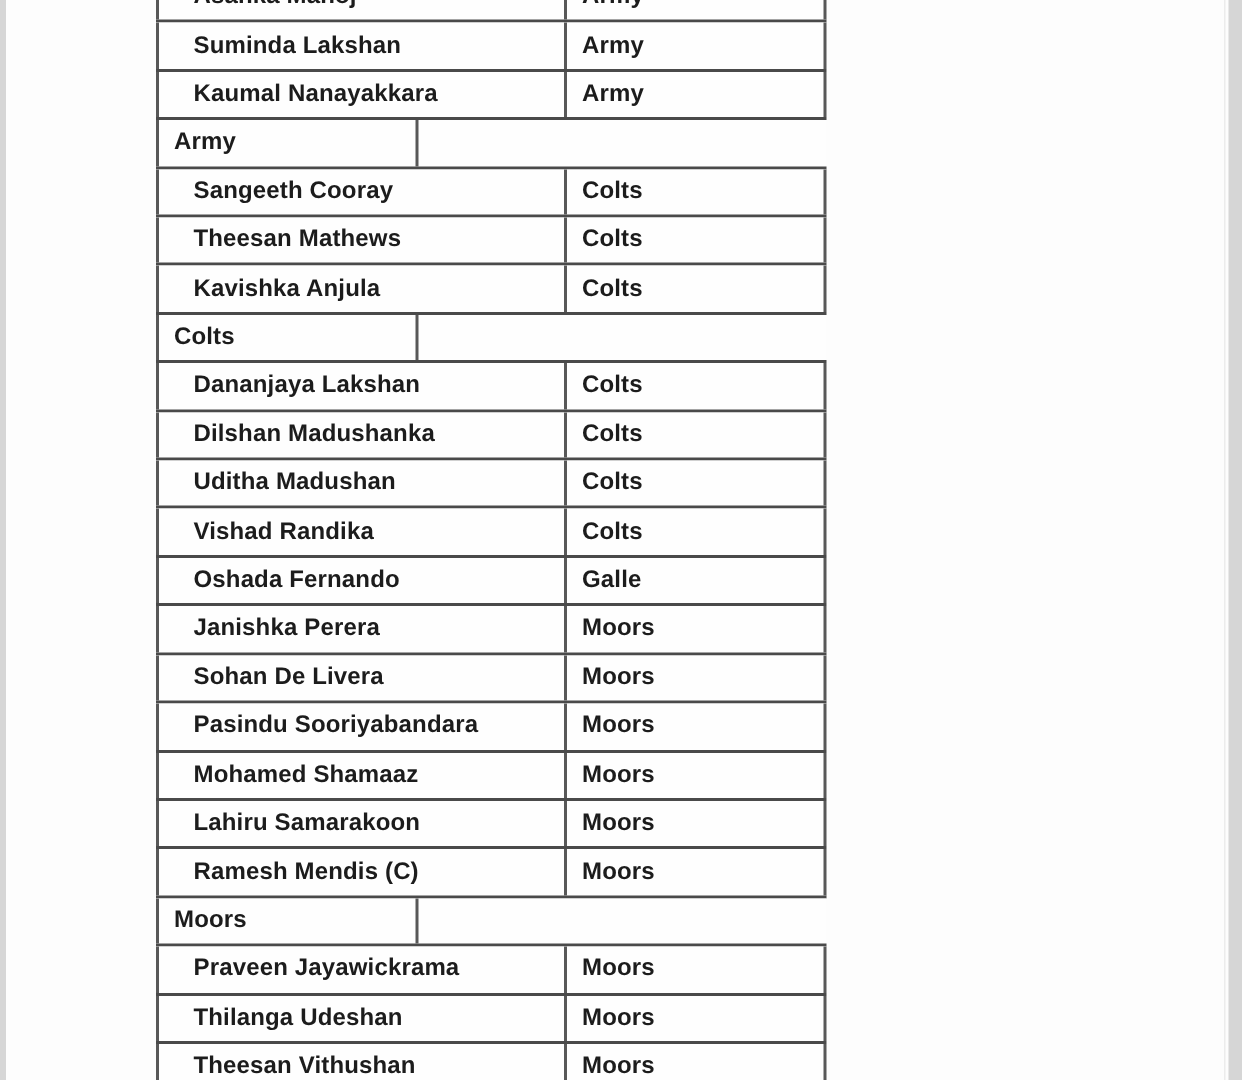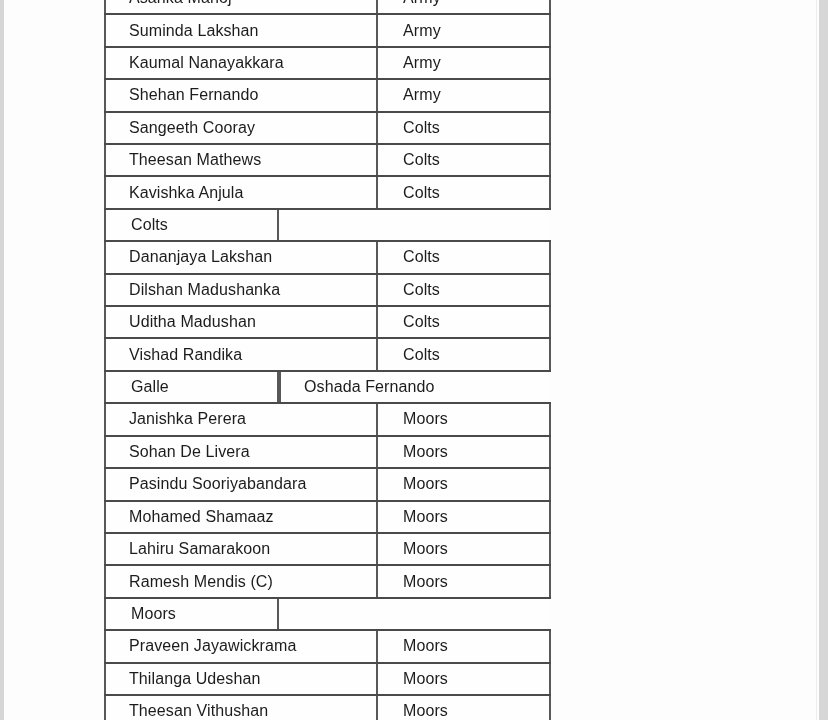--- a/index.html
+++ b/index.html
@@ -47,37 +47,37 @@
     display: flex;
     height: 32.42px;
     box-sizing: border-box;
     border-bottom: 2px solid var(--border-color, #4d4d4d);
     background: #fefefe;
   }
   .cell {
     display: flex;
     align-items: center;
     box-sizing: border-box;
-    font-weight: normal;
+    font-weight: bold;
     font-size: 16px;
     letter-spacing: 0.1px;
     color: var(--text-color, #1c1c1c);
     white-space: nowrap;
     overflow: hidden;
   }
   .cell.name {
     width: 272px;
     border-left: 2px solid var(--vborder-color, #565656);
     padding-left: 23px;
   }
   .cell.team {
     width: 175px;
     border-left: 2px solid var(--vborder-color, #565656);
     border-right: 2px solid var(--vborder-color, #565656);
-    padding-left: 25px;
+    padding-left: 10px;
   }
 </style>
 </head>
 <body>
 
 <div class="page">
   <div class="edge-left"></div>
   <div class="edge-right-line"></div>
   <div class="edge-right"></div>
   <div class="squad-table" id="squad-table">
@@ -87,21 +87,20 @@
       </div>
       <div class="row">
         <div class="cell name">Suminda Lakshan</div>
         <div class="cell team">Army</div>
       </div>
       <div class="row">
         <div class="cell name">Kaumal Nanayakkara</div>
         <div class="cell team">Army</div>
       </div>
       <div class="row">
-        <div class="cell name">Shehan Fernando</div>
         <div class="cell team">Army</div>
       </div>
       <div class="row">
         <div class="cell name">Sangeeth Cooray</div>
         <div class="cell team">Colts</div>
       </div>
       <div class="row">
         <div class="cell name">Theesan Mathews</div>
         <div class="cell team">Colts</div>
       </div>
@@ -122,22 +121,22 @@
       </div>
       <div class="row">
         <div class="cell name">Uditha Madushan</div>
         <div class="cell team">Colts</div>
       </div>
       <div class="row">
         <div class="cell name">Vishad Randika</div>
         <div class="cell team">Colts</div>
       </div>
       <div class="row">
+        <div class="cell name">Oshada Fernando</div>
         <div class="cell team">Galle</div>
-        <div class="cell name">Oshada Fernando</div>
       </div>
       <div class="row">
         <div class="cell name">Janishka Perera</div>
         <div class="cell team">Moors</div>
       </div>
       <div class="row">
         <div class="cell name">Sohan De Livera</div>
         <div class="cell team">Moors</div>
       </div>
       <div class="row">

